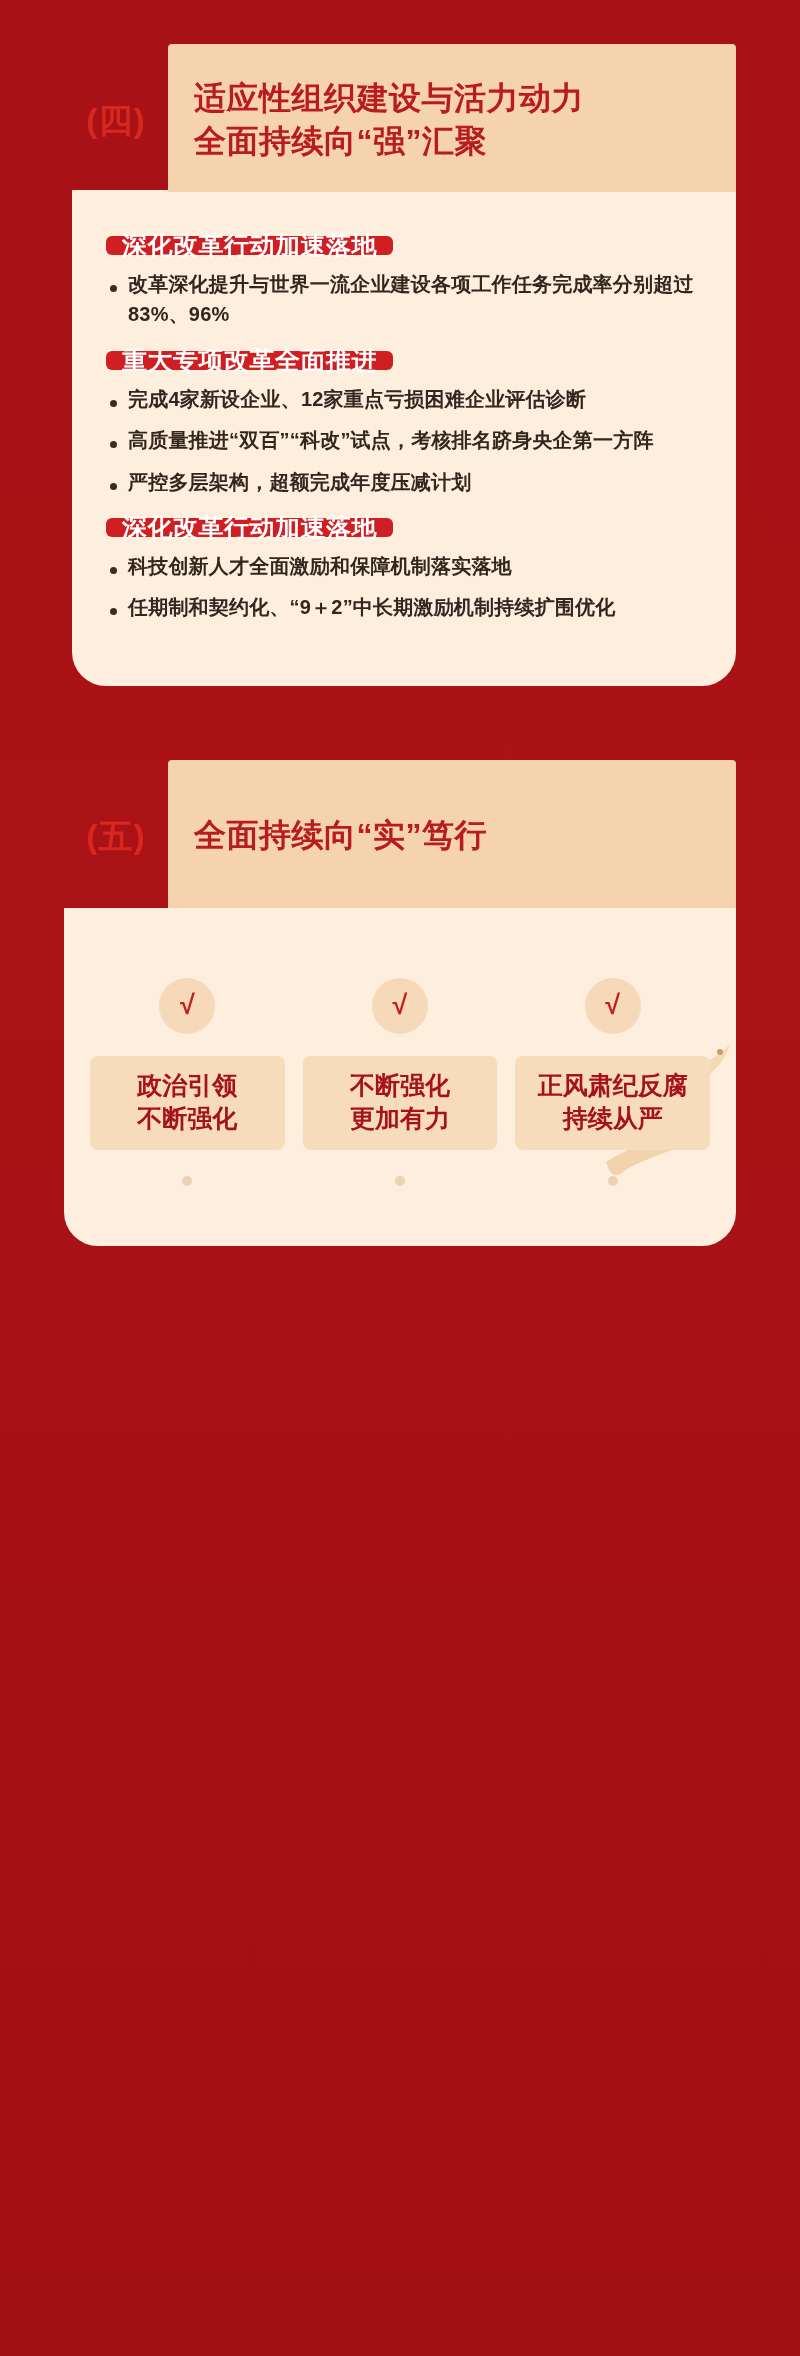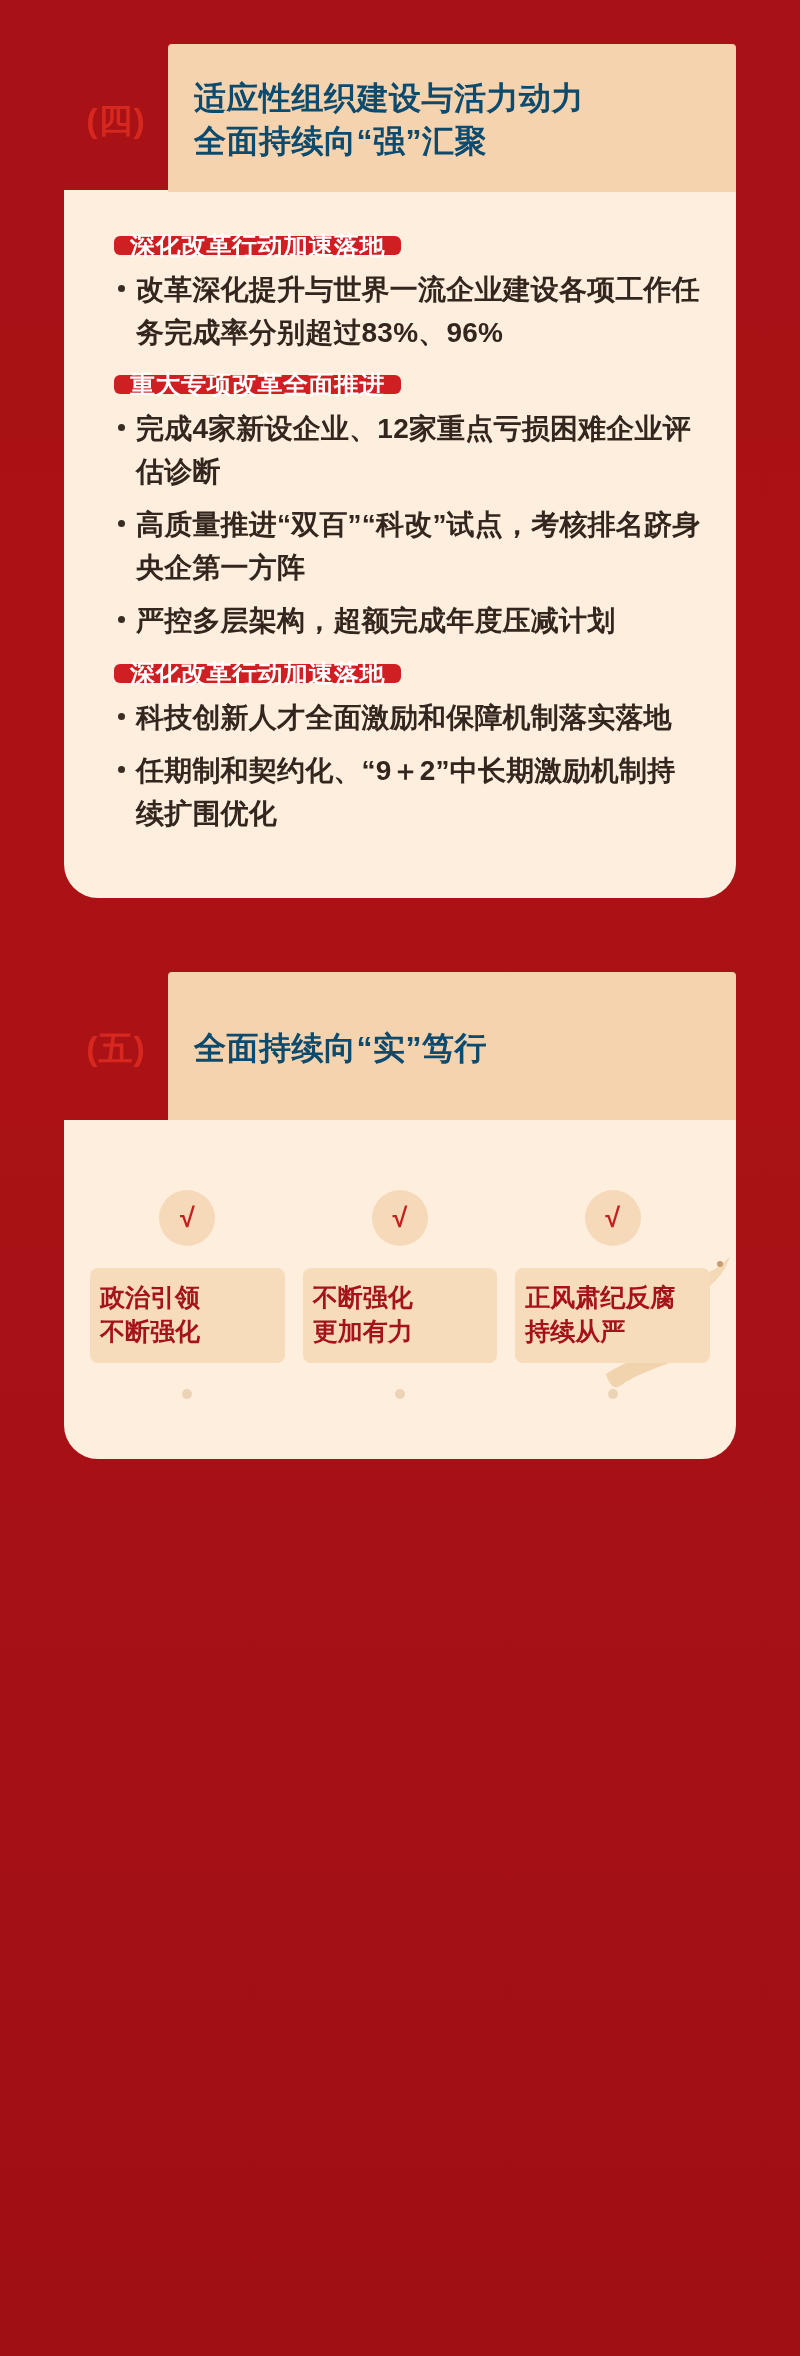--- a/index.html
+++ b/index.html
@@ -51,33 +51,33 @@
     flex: 1;
     background: #f5d3ae;
     border-radius: 4px 4px 0 0;
     padding: 26px 26px 22px 26px;
     min-height: 148px;
     display: flex;
     flex-direction: column;
     justify-content: center;
   }
   .head-band .line {
-    color: #0c4a6e;
+    color: #b91c1c;
     font-size: 32px;
     font-weight: bold;
     line-height: 1.34;
     letter-spacing: 0.5px;
   }
 
   .section-body {
     background: #fdeedd;
     border-radius: 0 0 34px 34px;
-    margin-left: 0;
+    margin-left: 8px;
     margin-top: -2px;
-    padding: 36px 34px 52px 50px;
+    padding: 36px 34px 52px 34px;
     position: relative;
     z-index: 2;
   }
 
   
   .tag {
     display: inline-block;
     background: #cf1f22;
     color: #ffffff;
     font-size: 25px;
@@ -87,21 +87,21 @@
     padding: 9px 16px 10px 16px;
     margin: 10px 0 14px 0;
   }
   .tag-wrap { line-height: 0; }
 
   ul.bullets { list-style: none; margin: 0 0 6px 0; padding: 0; }
   ul.bullets li {
     position: relative;
     padding-left: 22px;
     color: #32261f;
-    font-size: 28px;
+    font-size: 20px;
     line-height: 1.52;
     margin-bottom: 11px;
     font-weight: bold;
     letter-spacing: 0.2px;
   }
   ul.bullets li:before {
     content: "";
     position: absolute;
     left: 4px;
     top: 16px;
@@ -143,20 +143,21 @@
     font-weight: bold;
     margin-bottom: 22px;
   }
   .check-label {
     background: #f7dcbc;
     border-radius: 8px;
     color: #a5121a;
     font-size: 25px;
     font-weight: bold;
     line-height: 1.35;
+    text-align: center;
     padding: 13px 10px 14px 10px;
     width: 100%;
   }
   .dots {
     display: flex;
     justify-content: space-between;
     gap: 18px;
     margin-top: 26px;
     position: relative;
     z-index: 3;

